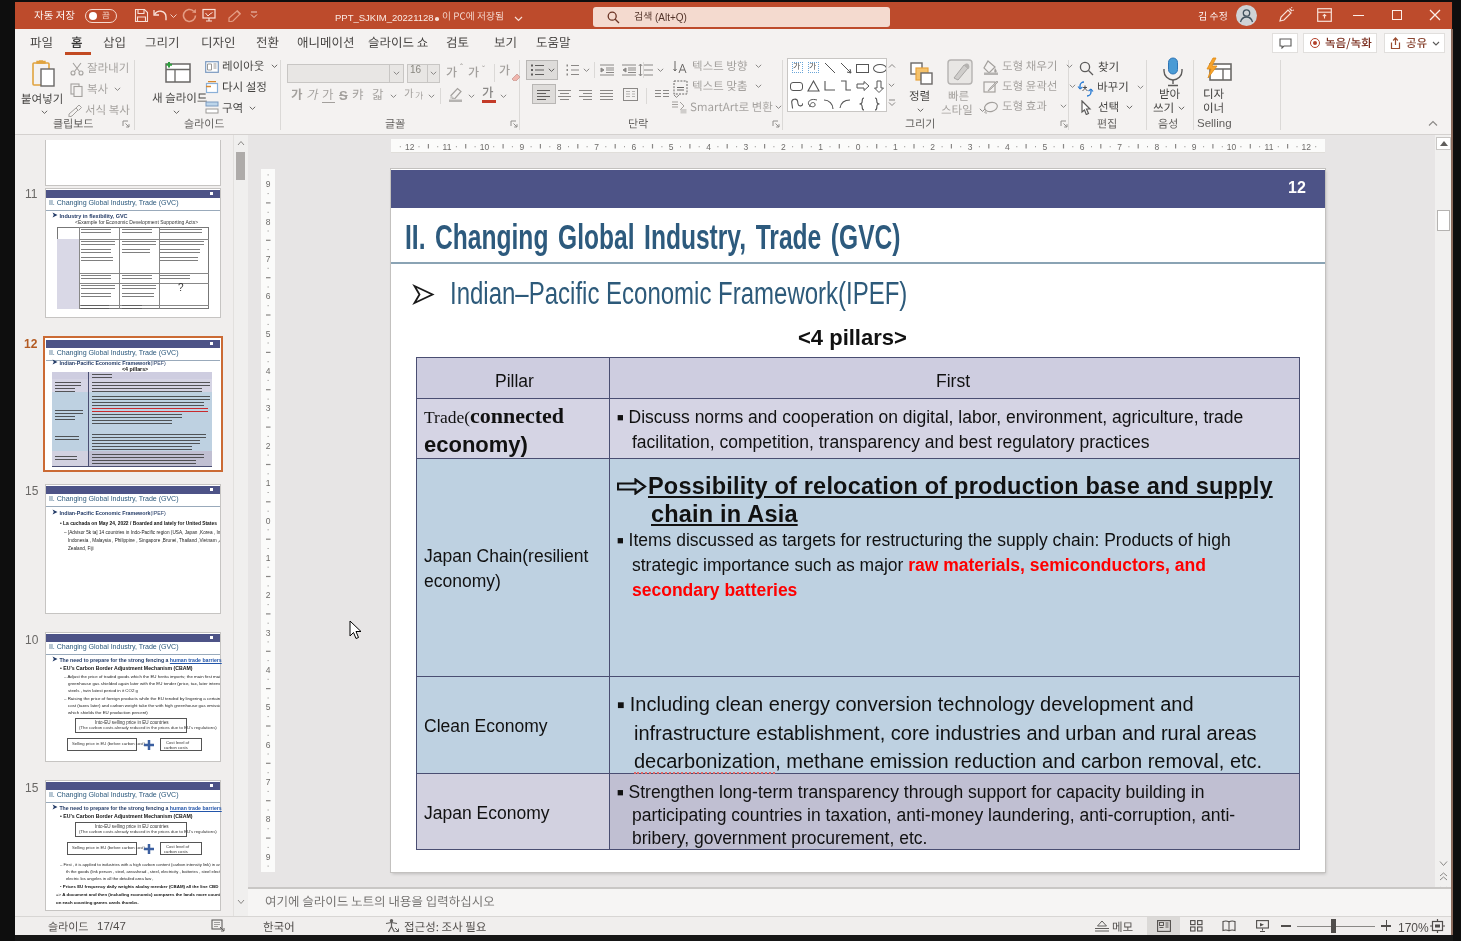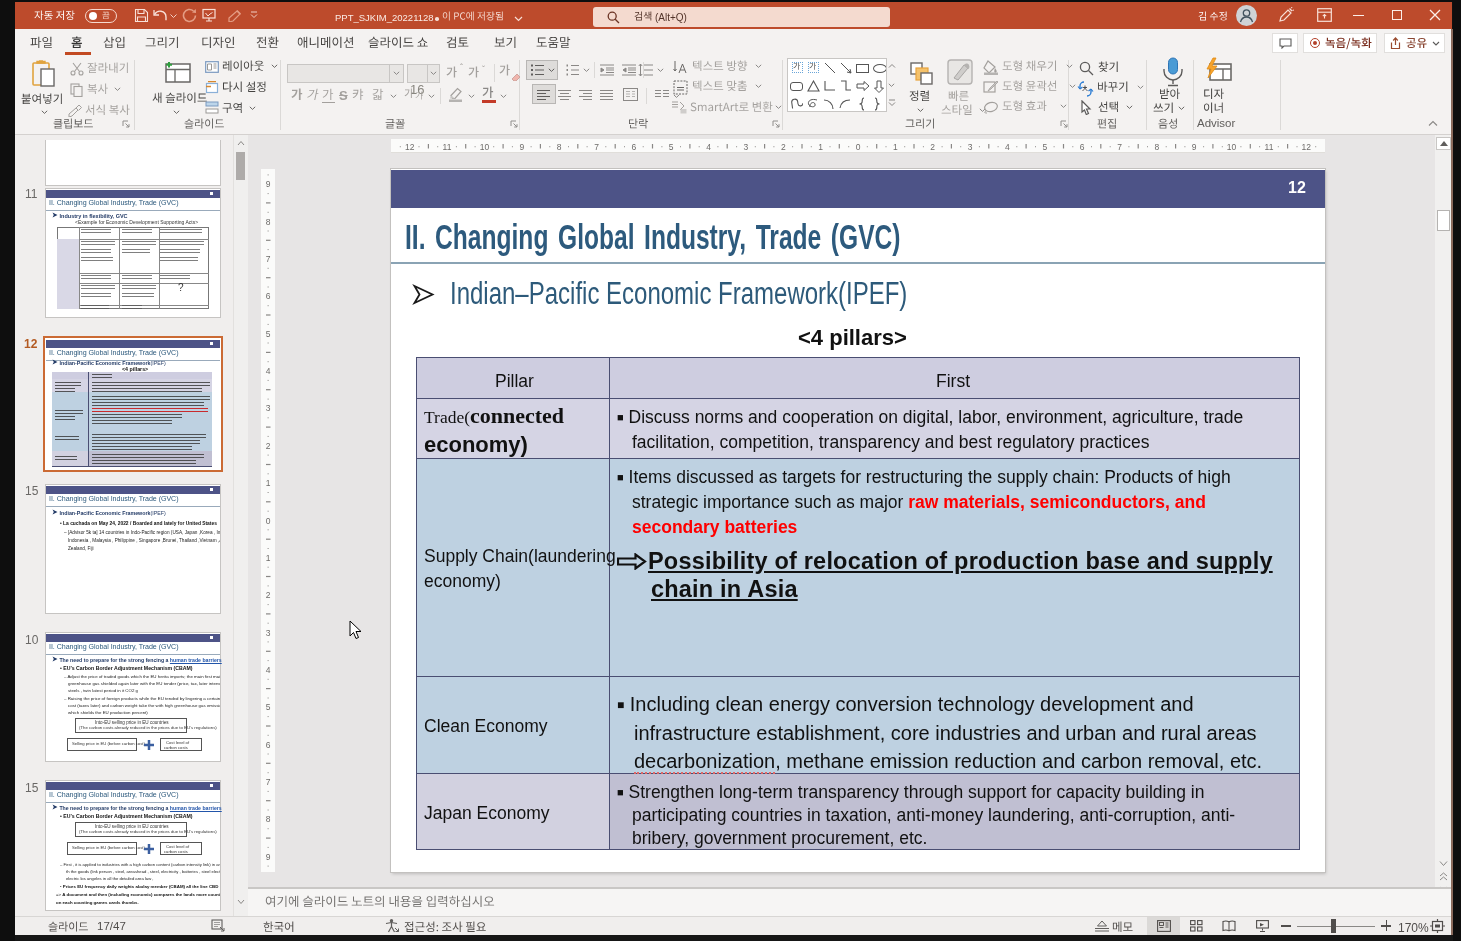--- a/index.html
+++ b/index.html
@@ -296,21 +296,21 @@
     <svg width="40.5" height="12.3" viewBox="0 0 40.5 12.3">
       <path d="M4.6 0.7H5.4V1.0Q5.4 1.5 5.1 2.0Q4.9 2.4 4.5 2.8Q4.2 3.1 3.7 3.4Q3.1 3.7 2.6 3.9Q2.0 4.1 1.4 4.1L1.0 3.4Q1.6 3.4 2.1 3.2Q2.6 3.1 3.1 2.9Q3.5 2.6 3.9 2.3Q4.2 2.1 4.4 1.7Q4.6 1.4 4.6 1.0ZM4.7 0.7H5.5V1.0Q5.5 1.4 5.7 1.7Q5.9 2.1 6.2 2.3Q6.6 2.6 7.0 2.9Q7.5 3.1 8.0 3.2Q8.5 3.4 9.0 3.4L8.7 4.1Q8.1 4.1 7.5 3.9Q6.9 3.7 6.4 3.4Q5.9 3.1 5.5 2.8Q5.2 2.4 4.9 2.0Q4.7 1.5 4.7 1.0ZM0.5 4.8H9.5V5.5H0.5ZM1.6 6.4H8.4V8.7H2.6V9.9H1.7V8.0H7.5V7.1H1.6ZM1.7 9.7H8.7V10.4H1.7Z M17.4 0.6H18.3V10.5H17.4ZM18.1 4.5H19.9V5.3H18.1ZM11.1 7.4H11.9Q12.8 7.4 13.6 7.4Q14.3 7.3 15.1 7.3Q15.8 7.2 16.5 7.0L16.6 7.8Q15.9 7.9 15.1 8.0Q14.4 8.1 13.6 8.1Q12.8 8.1 11.9 8.1H11.1ZM11.1 1.5H15.5V5.1H12.0V7.7H11.1V4.3H14.6V2.3H11.1Z M28.0 0.6H28.9V10.5H28.0ZM23.7 1.3Q24.4 1.3 25.0 1.8Q25.6 2.2 25.9 3.0Q26.2 3.8 26.2 4.8Q26.2 5.9 25.9 6.7Q25.6 7.4 25.0 7.9Q24.4 8.3 23.7 8.3Q22.9 8.3 22.4 7.9Q21.8 7.4 21.5 6.7Q21.2 5.9 21.2 4.8Q21.2 3.8 21.5 3.0Q21.8 2.2 22.4 1.8Q22.9 1.3 23.7 1.3ZM23.7 2.2Q23.2 2.2 22.8 2.5Q22.5 2.8 22.2 3.4Q22.0 4.0 22.0 4.8Q22.0 5.6 22.2 6.2Q22.5 6.8 22.8 7.2Q23.2 7.5 23.7 7.5Q24.2 7.5 24.5 7.2Q24.9 6.8 25.1 6.2Q25.3 5.6 25.3 4.8Q25.3 4.0 25.1 3.4Q24.9 2.8 24.5 2.5Q24.2 2.2 23.7 2.2Z M32.1 5.4H38.9V6.1H32.1ZM30.9 8.4H39.9V9.2H30.9ZM32.1 1.5H38.8V2.3H33.0V5.7H32.1Z" fill="#605e5c"></path>
     </svg>
   </div>
 <div class="ab" style="left:287px;top:64px;width:103px;height:19px;background:#e8e6e4;border:1px solid #c8c6c4"></div>
 <div class="ab" style="left:390px;top:64px;width:14px;height:19px;background:#e8e6e4;border:1px solid #c8c6c4;border-left:none"></div>
 <svg class="ab" style="left:393px;top:71px" width="7" height="5" viewBox="0 0 7 5">
     <path d="M0.8 0.8L3.5 3.4 6.2 0.8" fill="none" stroke="#8a8886" stroke-width="1"></path>
   </svg>
 <div class="ab" style="left:407px;top:64px;width:21px;height:19px;background:#e8e6e4;border:1px solid #c8c6c4"></div>
-<div class="lat" style="left:410px;top:82px;font-size:13px;color:#88867f;">16</div>
+<div class="lat" style="left:410px;top:64px;font-size:10px;color:#88867f;">16</div>
 <div class="ab" style="left:428px;top:64px;width:12px;height:19px;background:#e8e6e4;border:1px solid #c8c6c4;border-left:none"></div>
 <svg class="ab" style="left:430px;top:71px" width="7" height="5" viewBox="0 0 7 5">
     <path d="M0.8 0.8L3.5 3.4 6.2 0.8" fill="none" stroke="#8a8886" stroke-width="1"></path>
   </svg>
 <div class="ab" style="left:446px;top:66px;">
     <svg width="11.0" height="13.4" viewBox="0 0 11.0 13.4">
       <path d="M7.8 0.6H9.1V11.5H7.8ZM8.7 4.9H10.7V6.0H8.7ZM5.0 1.7H6.2Q6.2 3.3 5.7 4.8Q5.2 6.2 4.1 7.4Q3.0 8.6 1.2 9.6L0.5 8.6Q2.0 7.8 3.0 6.8Q4.0 5.9 4.5 4.6Q5.0 3.4 5.0 1.9ZM1.1 1.7H5.6V2.8H1.1Z" fill="#a3a09d"></path>
     </svg>
   </div>
 <div class="lat" style="left:460px;top:62px;font-size:9px;color:#a3a09d">ˆ</div>
@@ -754,21 +754,21 @@
 <div class="ab" style="left:1203px;top:88px;">
     <svg width="21.2" height="12.9" viewBox="0 0 21.2 12.9">
       <path d="M8.1 0.6H9.1V11.0H8.1ZM1.2 7.6H2.1Q3.1 7.6 3.9 7.6Q4.8 7.6 5.5 7.5Q6.3 7.4 7.0 7.3L7.1 8.1Q6.3 8.2 5.6 8.3Q4.8 8.4 4.0 8.4Q3.1 8.4 2.1 8.4H1.2ZM1.2 1.6H6.2V2.4H2.2V7.9H1.2Z M13.7 2.1H14.5V3.8Q14.5 4.6 14.3 5.4Q14.0 6.2 13.6 6.9Q13.2 7.6 12.7 8.2Q12.2 8.7 11.5 9.0L11.0 8.3Q11.5 8.0 12.0 7.5Q12.5 7.0 12.9 6.4Q13.3 5.8 13.5 5.1Q13.7 4.4 13.7 3.8ZM13.9 2.1H14.7V3.8Q14.7 4.4 14.9 5.0Q15.1 5.7 15.4 6.2Q15.8 6.8 16.3 7.3Q16.8 7.7 17.3 8.0L16.8 8.8Q16.2 8.5 15.7 7.9Q15.1 7.4 14.7 6.7Q14.3 6.1 14.1 5.3Q13.9 4.6 13.9 3.8ZM11.4 1.7H17.0V2.5H11.4ZM18.2 0.6H19.1V11.0H18.2ZM18.9 4.8H20.8V5.6H18.9Z" fill="#444341"></path>
     </svg>
   </div>
 <div class="ab" style="left:1203px;top:102px;">
     <svg width="21.2" height="12.9" viewBox="0 0 21.2 12.9">
       <path d="M8.1 0.6H9.1V11.0H8.1ZM3.6 1.4Q4.4 1.4 5.0 1.9Q5.6 2.3 5.9 3.1Q6.2 3.9 6.2 5.0Q6.2 6.1 5.9 7.0Q5.6 7.8 5.0 8.2Q4.4 8.7 3.6 8.7Q2.8 8.7 2.2 8.2Q1.6 7.8 1.3 7.0Q1.0 6.1 1.0 5.0Q1.0 3.9 1.3 3.1Q1.6 2.3 2.2 1.9Q2.8 1.4 3.6 1.4ZM3.6 2.3Q3.1 2.3 2.7 2.6Q2.3 2.9 2.1 3.6Q1.9 4.2 1.9 5.0Q1.9 5.9 2.1 6.5Q2.3 7.1 2.7 7.5Q3.1 7.8 3.6 7.8Q4.1 7.8 4.5 7.5Q4.9 7.1 5.1 6.5Q5.3 5.9 5.3 5.0Q5.3 4.2 5.1 3.6Q4.9 2.9 4.5 2.6Q4.1 2.3 3.6 2.3Z M18.8 0.6H19.7V11.0H18.8ZM15.6 4.0H19.1V4.8H15.6ZM11.7 1.8H12.7V8.2H11.7ZM11.7 7.7H12.5Q13.3 7.7 14.1 7.7Q14.9 7.6 15.6 7.5Q16.4 7.5 17.2 7.3L17.3 8.1Q16.5 8.2 15.7 8.3Q14.9 8.4 14.1 8.5Q13.4 8.5 12.5 8.5H11.7Z" fill="#444341"></path>
     </svg>
   </div>
-<div class="lat" style="left:1197px;top:117px;font-size:11.5px;color:#605e5c;">Advisor</div>
+<div class="lat" style="left:1197px;top:117px;font-size:11.5px;color:#605e5c;">Selling</div>
 <svg class="ab" style="left:1428px;top:120px" width="10" height="7" viewBox="0 0 10 7">
     <path d="M1 5.5L5 1.5 9 5.5" fill="none" stroke="#8a8886" stroke-width="1.1"></path>
   </svg>
 <div class="ab" style="left:15px;top:134px;width:1437px;height:1px;background:#d4d1cf"></div>
 <div class="ab" style="left:248px;top:135px;width:1187px;height:753px;background:#e7e5e5"></div>
 <div class="ab" style="left:15px;top:135px;width:218px;height:781px;background:#f0eeed"></div>
 <div class="ab" style="left:233px;top:135px;width:15px;height:781px;background:#f0efee;border-left:1px solid #e2e0de"></div>
 <svg class="ab" style="left:237px;top:140px" width="8" height="6" viewBox="0 0 8 6">
     <path d="M1 5L4 1.5 7 5" fill="none" stroke="#8a8886"></path>
   </svg>
@@ -980,32 +980,32 @@
 <div class="ab" style="left:416px;top:398px;width:884px;height:1.3px;background:#4a4e72"></div>
 <div class="ab" style="left:416px;top:458px;width:884px;height:1.3px;background:#4a4e72"></div>
 <div class="ab" style="left:416px;top:676px;width:884px;height:1.3px;background:#4a4e72"></div>
 <div class="ab" style="left:416px;top:773px;width:884px;height:1.3px;background:#4a4e72"></div>
 <div class="ab" style="left:609px;top:357px;width:1.3px;height:493px;background:#4a4e72"></div>
 <div class="ab" style="left:416px;top:357px;width:884px;height:493px;border:1.4px solid #4a4e72"></div>
 <div class="lat" style="left:495px;top:371px;font-size:17.5px;color:#111;">Pillar</div>
 <div class="lat" style="left:936px;top:371px;font-size:17.5px;color:#111;">First</div>
 <div class="lat" style="left:424px;top:403px;font-size:17.5px;color:#111;font-family:Liberation Serif, serif;">Trade(<span style="font-size:22px;font-weight:700">connected</span></div>
 <div class="lat" style="left:424px;top:432px;font-size:17.5px;color:#111;"><span style="font-size:22px;font-weight:700">economy)</span></div>
-<div class="lat" style="left:424px;top:546px;font-size:17.5px;color:#111;">Supply Chain(laundering</div>
+<div class="lat" style="left:424px;top:546px;font-size:17.5px;color:#111;">Japan Chain(resilient</div>
 <div class="lat" style="left:424px;top:571px;font-size:17.5px;color:#111;">economy)</div>
 <div class="lat" style="left:424px;top:716px;font-size:17.5px;color:#111;">Clean Economy</div>
 <div class="lat" style="left:424px;top:803px;font-size:17.5px;color:#111;">Japan Economy</div>
 <div class="ab" style="left:617px;top:405px;width:676px;font-size:17.5px;line-height:24.5px;color:#111">
 <div style="padding-left:15px;text-indent:-15px"><span style="font-size:11px;vertical-align:2px">■</span>&nbsp;Discuss norms and cooperation on digital, labor, environment, agriculture, trade facilitation, competition, transparency and best regulatory practices</div>
   </div>
 <div class="ab" style="left:617px;top:465px;width:678px;font-size:17.5px;line-height:25px;color:#111">
-<div style="padding-left:15px;text-indent:-15px"><span style="font-size:11px;vertical-align:2px">■</span>&nbsp;Items discussed as targets for restructuring the supply chain: Products of high strategic importance such as major <span style="color:#fe0000;font-weight:700">raw materials, semiconductors, and secondary batteries</span></div>
 <div style="margin-top:7px;font-size:23.5px;font-weight:700;line-height:28px;padding-left:34px;text-indent:-34px;letter-spacing:0.2px"><svg width="30" height="17" viewBox="0 0 30 17" style="display:inline-block;vertical-align:-1px;margin-right:1px">
         <path d="M1 5.5h17.5V1.5L28 8.5 18.5 15.5v-4H1z M1 5.5v6" fill="none" stroke="#111" stroke-width="2.2"></path>
       </svg><span style="text-decoration:underline">Possibility of relocation of production base and supply<br>chain in Asia</span></div>
+<div style="padding-left:15px;text-indent:-15px"><span style="font-size:11px;vertical-align:2px">■</span>&nbsp;Items discussed as targets for restructuring the supply chain: Products of high strategic importance such as major <span style="color:#fe0000;font-weight:700">raw materials, semiconductors, and secondary batteries</span></div>
   </div>
 <div class="ab" style="left:617px;top:690px;width:680px;font-size:20px;line-height:28px;color:#111">
 <div style="padding-left:17px;text-indent:-17px"><span style="font-size:12px;vertical-align:2px">■</span>&nbsp;Including clean energy conversion technology development and infrastructure establishment, core industries and urban and rural areas <span style="border-bottom:2px dotted #e06666">decarbonization</span>, methane emission reduction and carbon removal, etc.</div>
   </div>
 <div class="ab" style="left:617px;top:781px;width:660px;font-size:17.5px;line-height:23px;color:#111">
 <div style="padding-left:15px;text-indent:-15px"><span style="font-size:11px;vertical-align:2px">■</span>&nbsp;Strengthen long-term transparency through support for capacity building in participating countries in taxation, anti-money laundering, anti-corruption, anti-bribery, government procurement, etc.</div>
   </div>
 <div class="ab" style="left:45px;top:140px;width:176px;height:46px;background:#fff;border:1px solid #c6c4c2;border-top:none"></div>
 <div class="lat" style="left:25px;top:187px;font-size:12px;color:#6a6866;">11</div>
 <div class="lat" style="left:24px;top:337px;font-size:12px;color:#b35a22;font-weight:700;">12</div>

